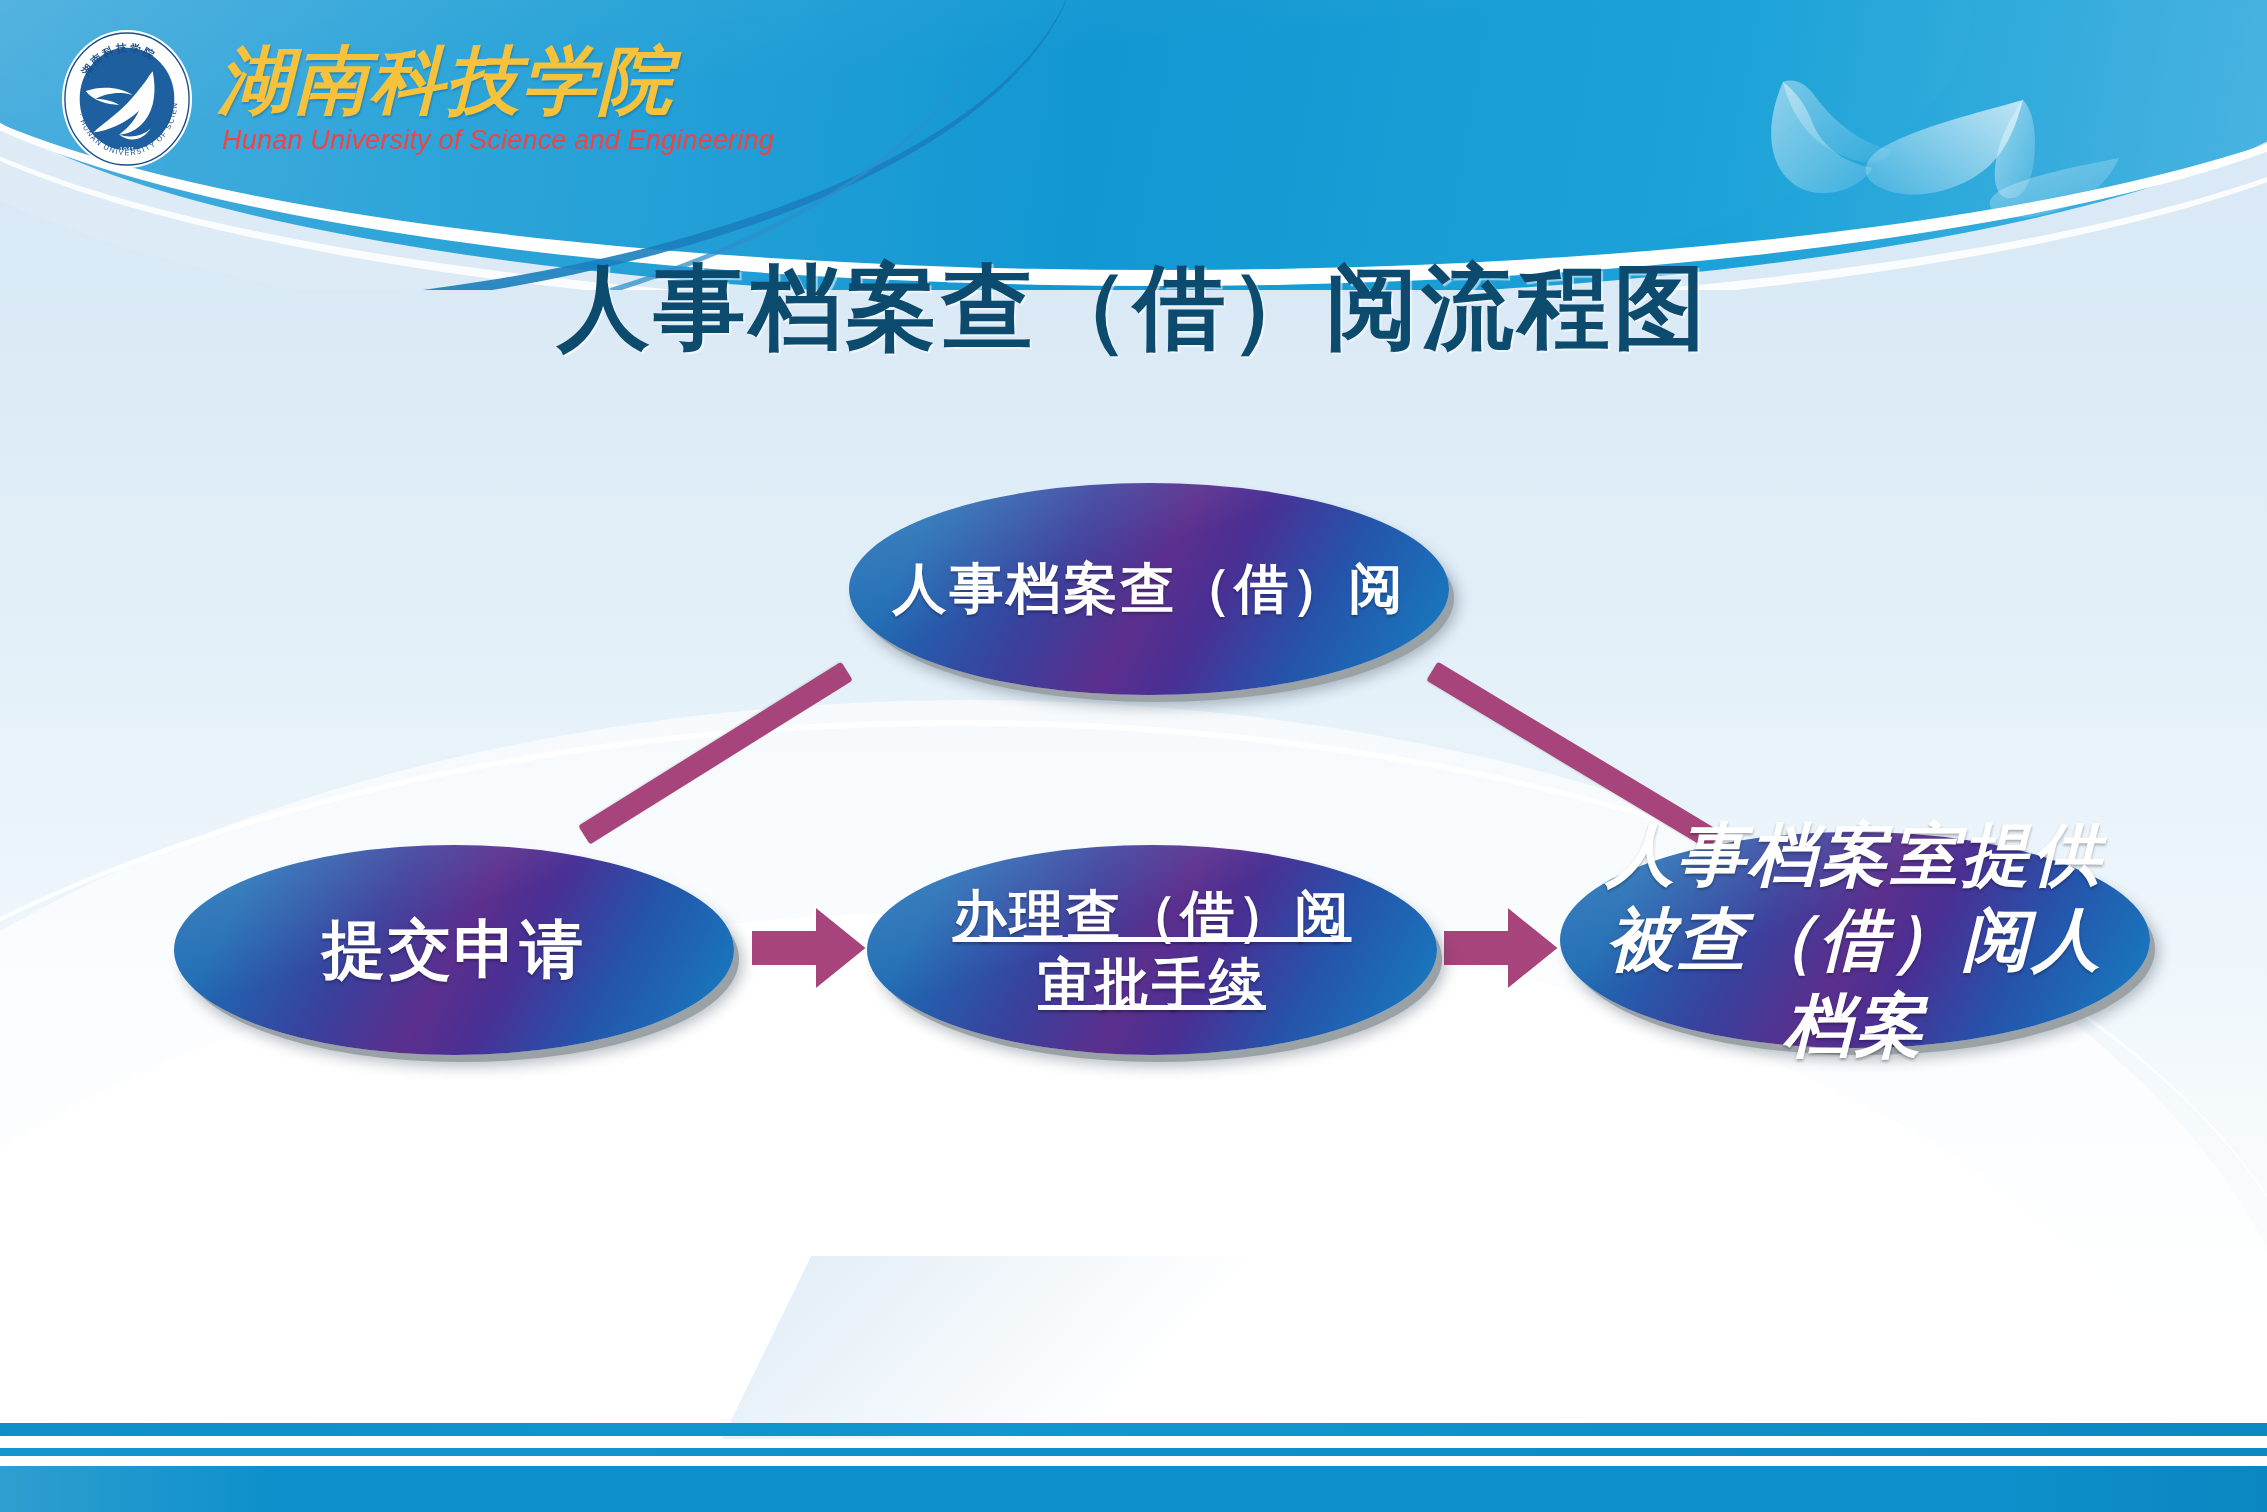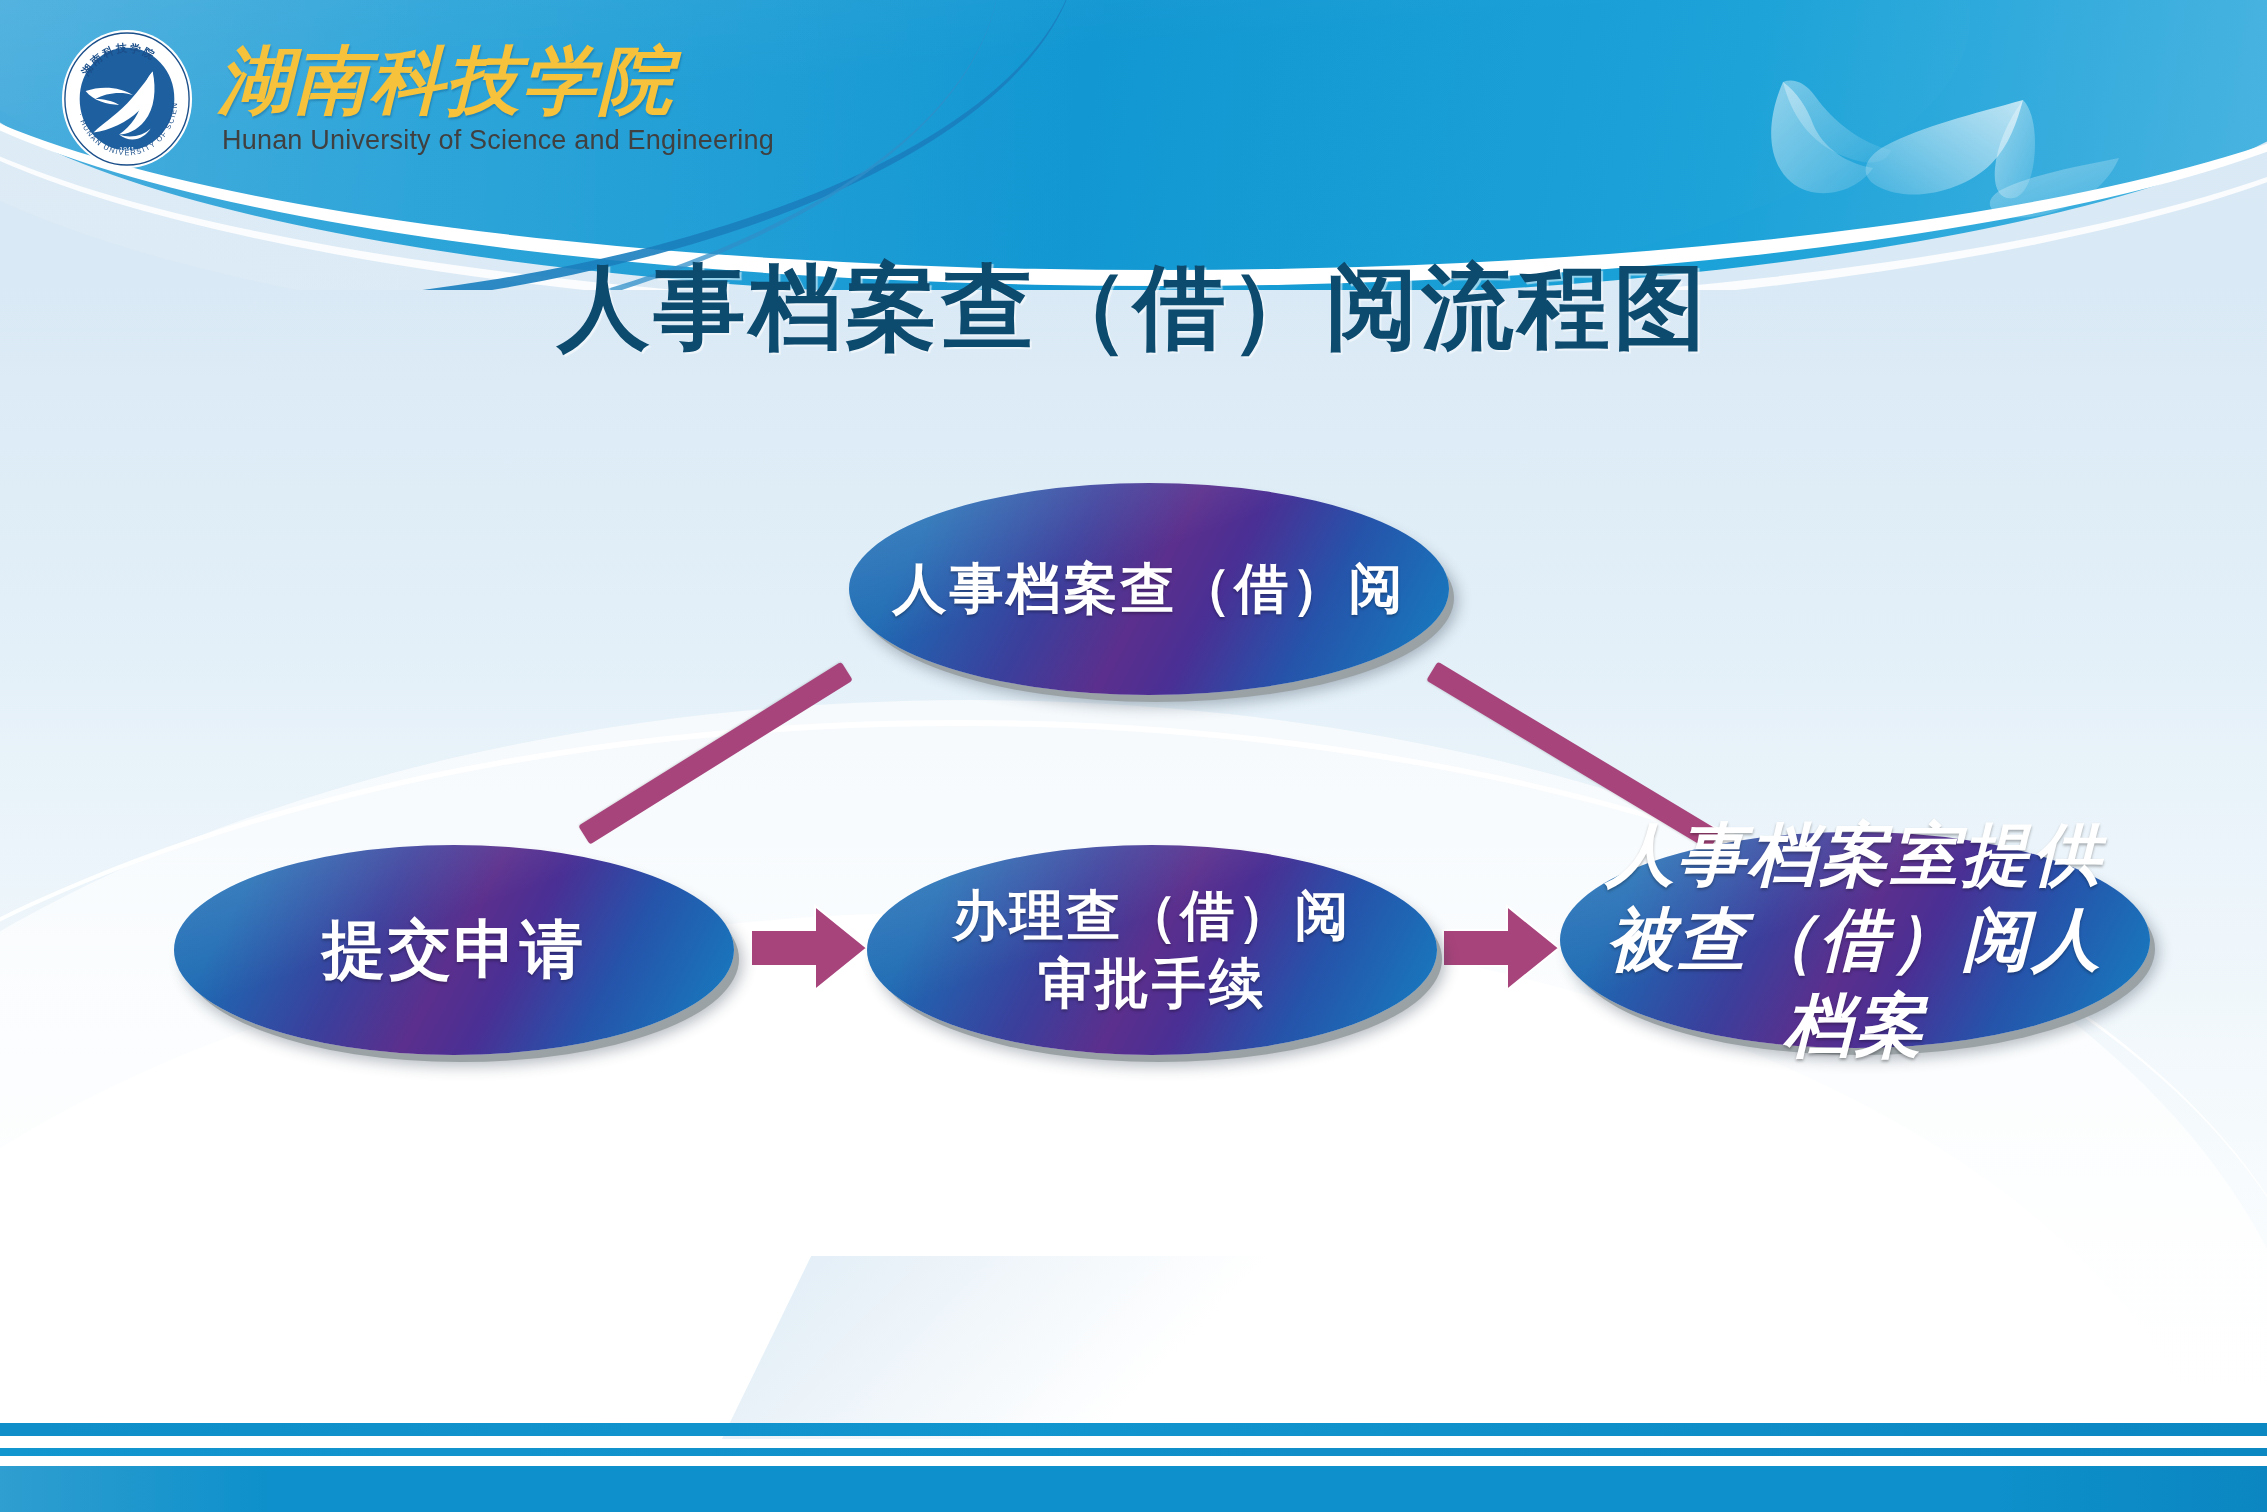--- a/index.html
+++ b/index.html
@@ -103,24 +103,24 @@
   .wordmark { display:flex; flex-direction:column; gap:2px; }
   .wordmark-cn {
     font-size:74px; line-height:1;
     color:#f6c13b; font-weight:700;
     font-family:"DejaVu Serif","Liberation Serif",serif;
     font-style:italic;
     letter-spacing:2px;
     text-shadow:1px 2px 2px rgba(0,60,110,.28);
   }
   .wordmark-en {
-    font-size:27px; line-height:1.1; color:#404040;
+    font-size:27px; line-height:1.1; color:#ef4444;
     font-family:"Liberation Sans",sans-serif;
     letter-spacing:.2px; font-weight:500;
-    margin-top:7px; margin-left:4px;
+    margin-top:7px; margin-left:4px;font-style:italic;
   }
 
   
   .slide-title {
     position:absolute; left:0; top:256px; width:2267px;
     text-align:center;
     font-family:"DejaVu Serif","Liberation Serif",serif;
     font-weight:700;
     font-size:92px; line-height:1.12;
     color:#0c4a6e;
@@ -210,21 +210,21 @@
   }
   .node-sheen {
     position:absolute; inset:0; border-radius:50%;
     background:linear-gradient(160deg, rgba(255,255,255,.20) 0%, rgba(255,255,255,0) 42%);
     pointer-events:none;
   }
   .node-label { position:relative; z-index:2; padding:0 26px; }
 
   #node-top      { left:837px; top:483px;  width:600px; height:212px; font-size:54px; }
   #node-submit   { left:162px; top:845px;  width:560px; height:210px; font-size:63px; }
-  #node-approve  { left:855px; top:845px;  width:570px; height:210px; font-size:54px; }
+  #node-approve  { left:855px; top:845px;  width:570px; height:210px; font-size:54px;text-decoration:underline; }
   #node-provide  { left:1548px;top:832px;  width:590px; height:216px; font-size:68px;font-style:italic; }
 
   
   .diag {
     position:absolute;
     height:22px;
     background:#a8447c;
     transform-origin:0 50%;
     box-shadow:0 1px 2px rgba(0,0,0,.12);
   }

